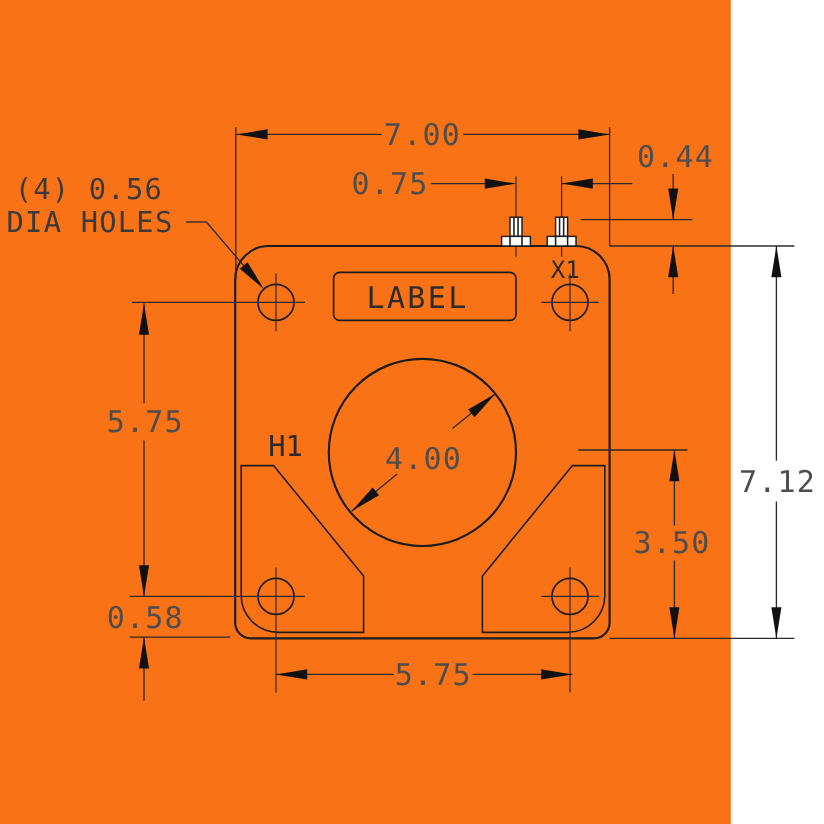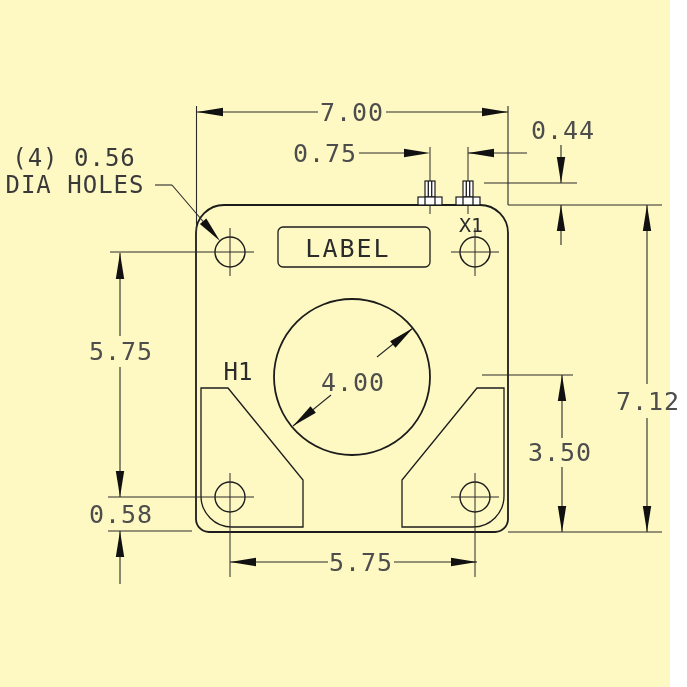--- a/index.html
+++ b/index.html
@@ -1,19 +1,19 @@
 <!DOCTYPE html>
 <html><head>
 <meta charset="utf-8">
 <style>
   html, body { margin: 0; padding: 0; background: #ffffff; }
   .canvas {
     position: relative;
-    width: 670px; height: 687px;
-    background: #fef9c3;
+    width: 609px; height: 687px;
+    background: #f97316;
     font-family: "DejaVu Sans Mono", monospace;
   }
   svg { display: block; }
   .outline { stroke: #1c1c1c; stroke-width: 1.8; fill: none; }
   .thin    { stroke: #1c1c1c; stroke-width: 1.3; fill: none; }
   .hole    { stroke: #1c1c1c; stroke-width: 1.4; fill: none; }
   .cl      { stroke: #2a2a2a; stroke-width: 1;   fill: none; }
   .dim     { stroke: #2a2a2a; stroke-width: 1.1; fill: none; }
   .arrow   { fill: #111111; stroke: none; }
   .stud    { stroke: #1c1c1c; stroke-width: 1.2; fill: #ffffff; }

